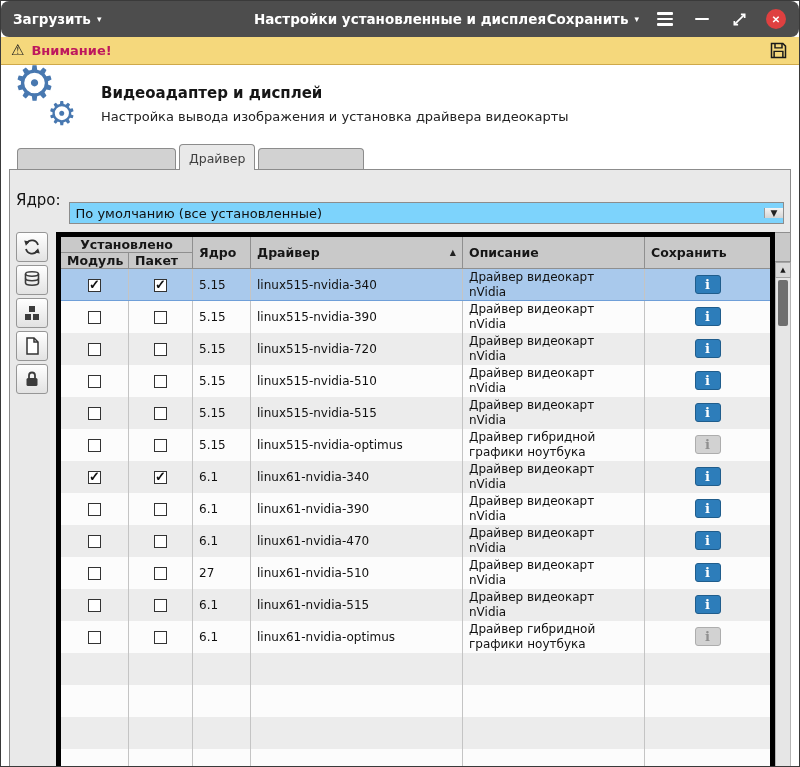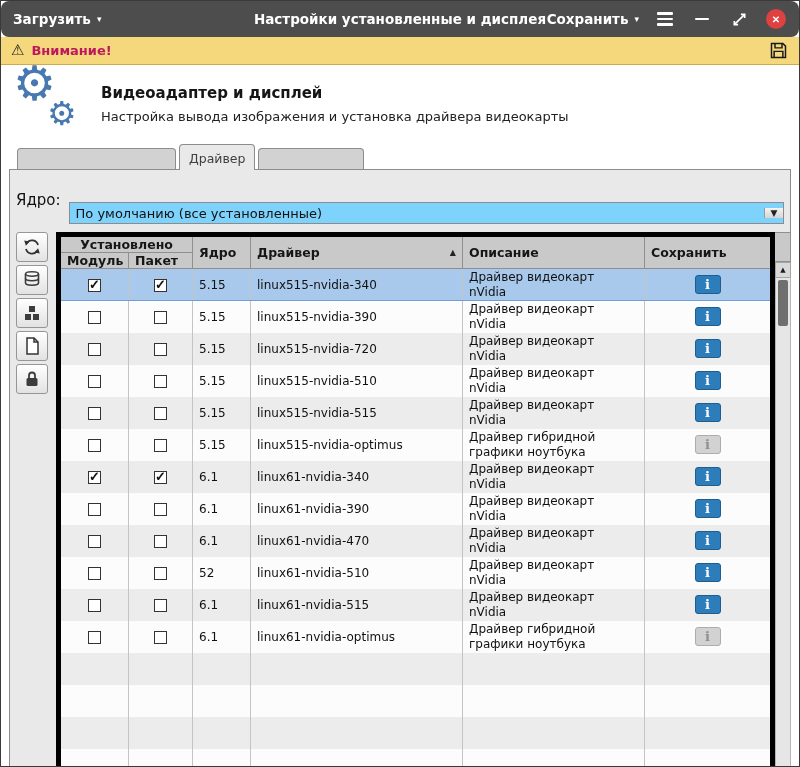--- a/index.html
+++ b/index.html
@@ -399,21 +399,21 @@
       <button class="info-btn">i</button>
     </td>
   </tr>
               <tr class="plain">
     <td class="c-check">
       <input type="checkbox" style="">
     </td>
     <td class="c-check">
       <input type="checkbox" style="">
     </td>
-    <td class="c-kernel">52</td>
+    <td class="c-kernel">27</td>
     <td class="c-driver">linux61-nvidia-510</td>
     <td class="c-desc">
       <div class="desc-inner">Драйвер видеокарт nVidia</div>
     </td>
     <td class="c-dev">
       <button class="info-btn">i</button>
     </td>
   </tr>
               <tr class="stripe">
     <td class="c-check">

